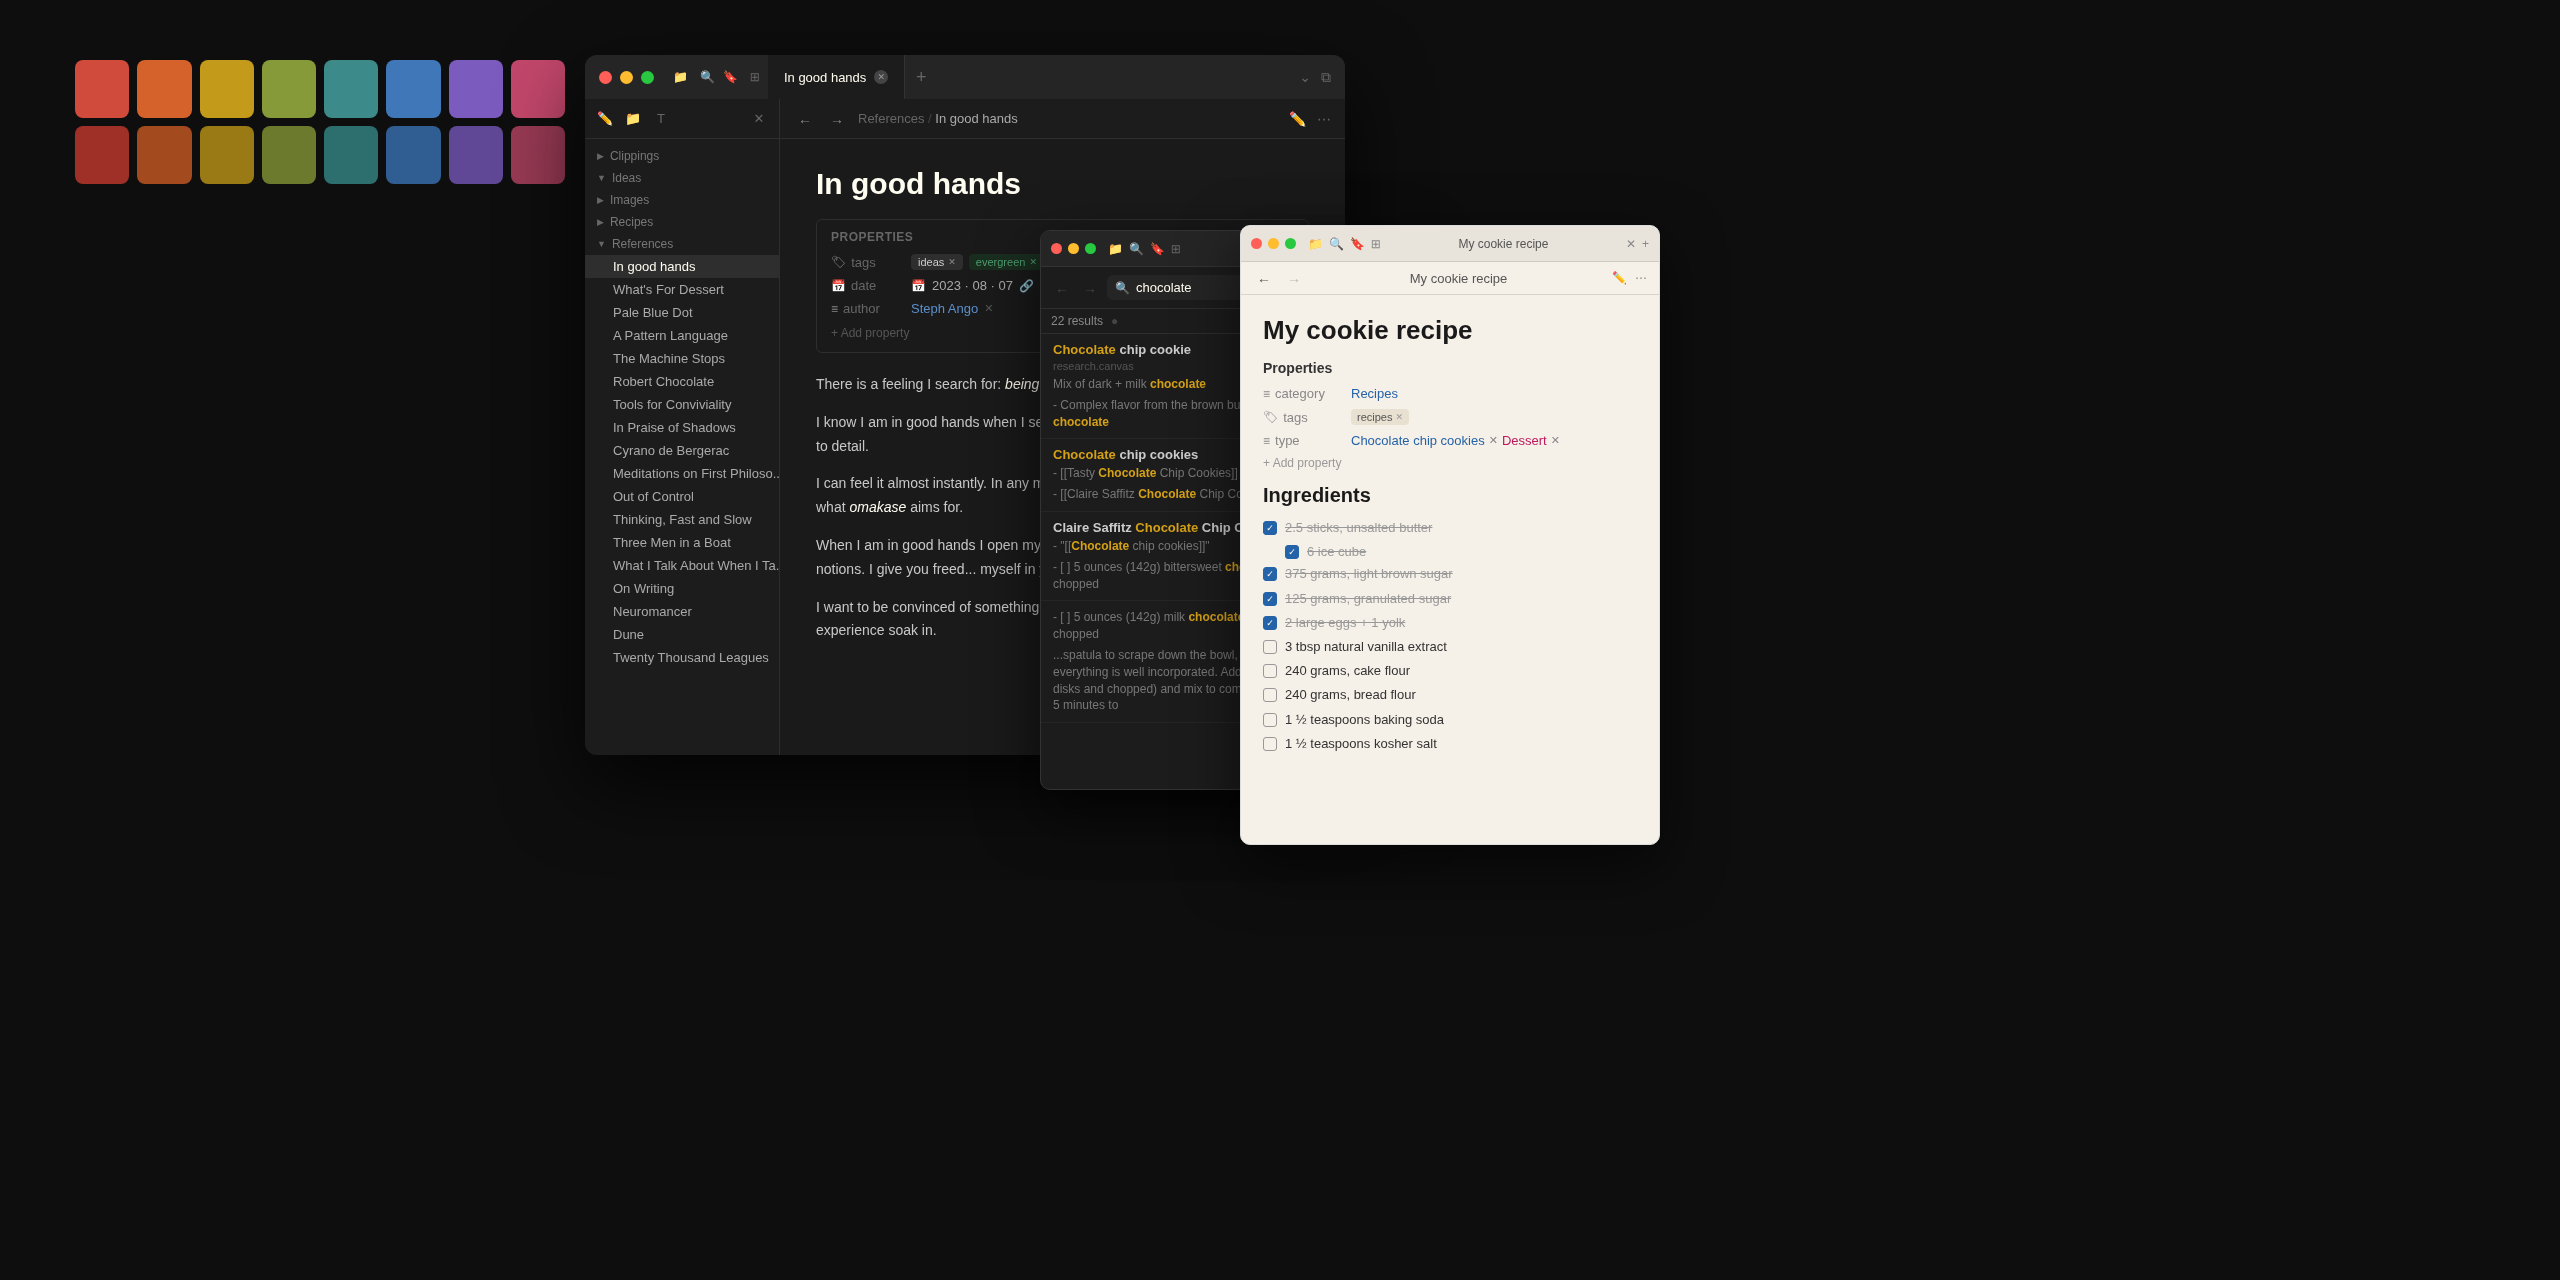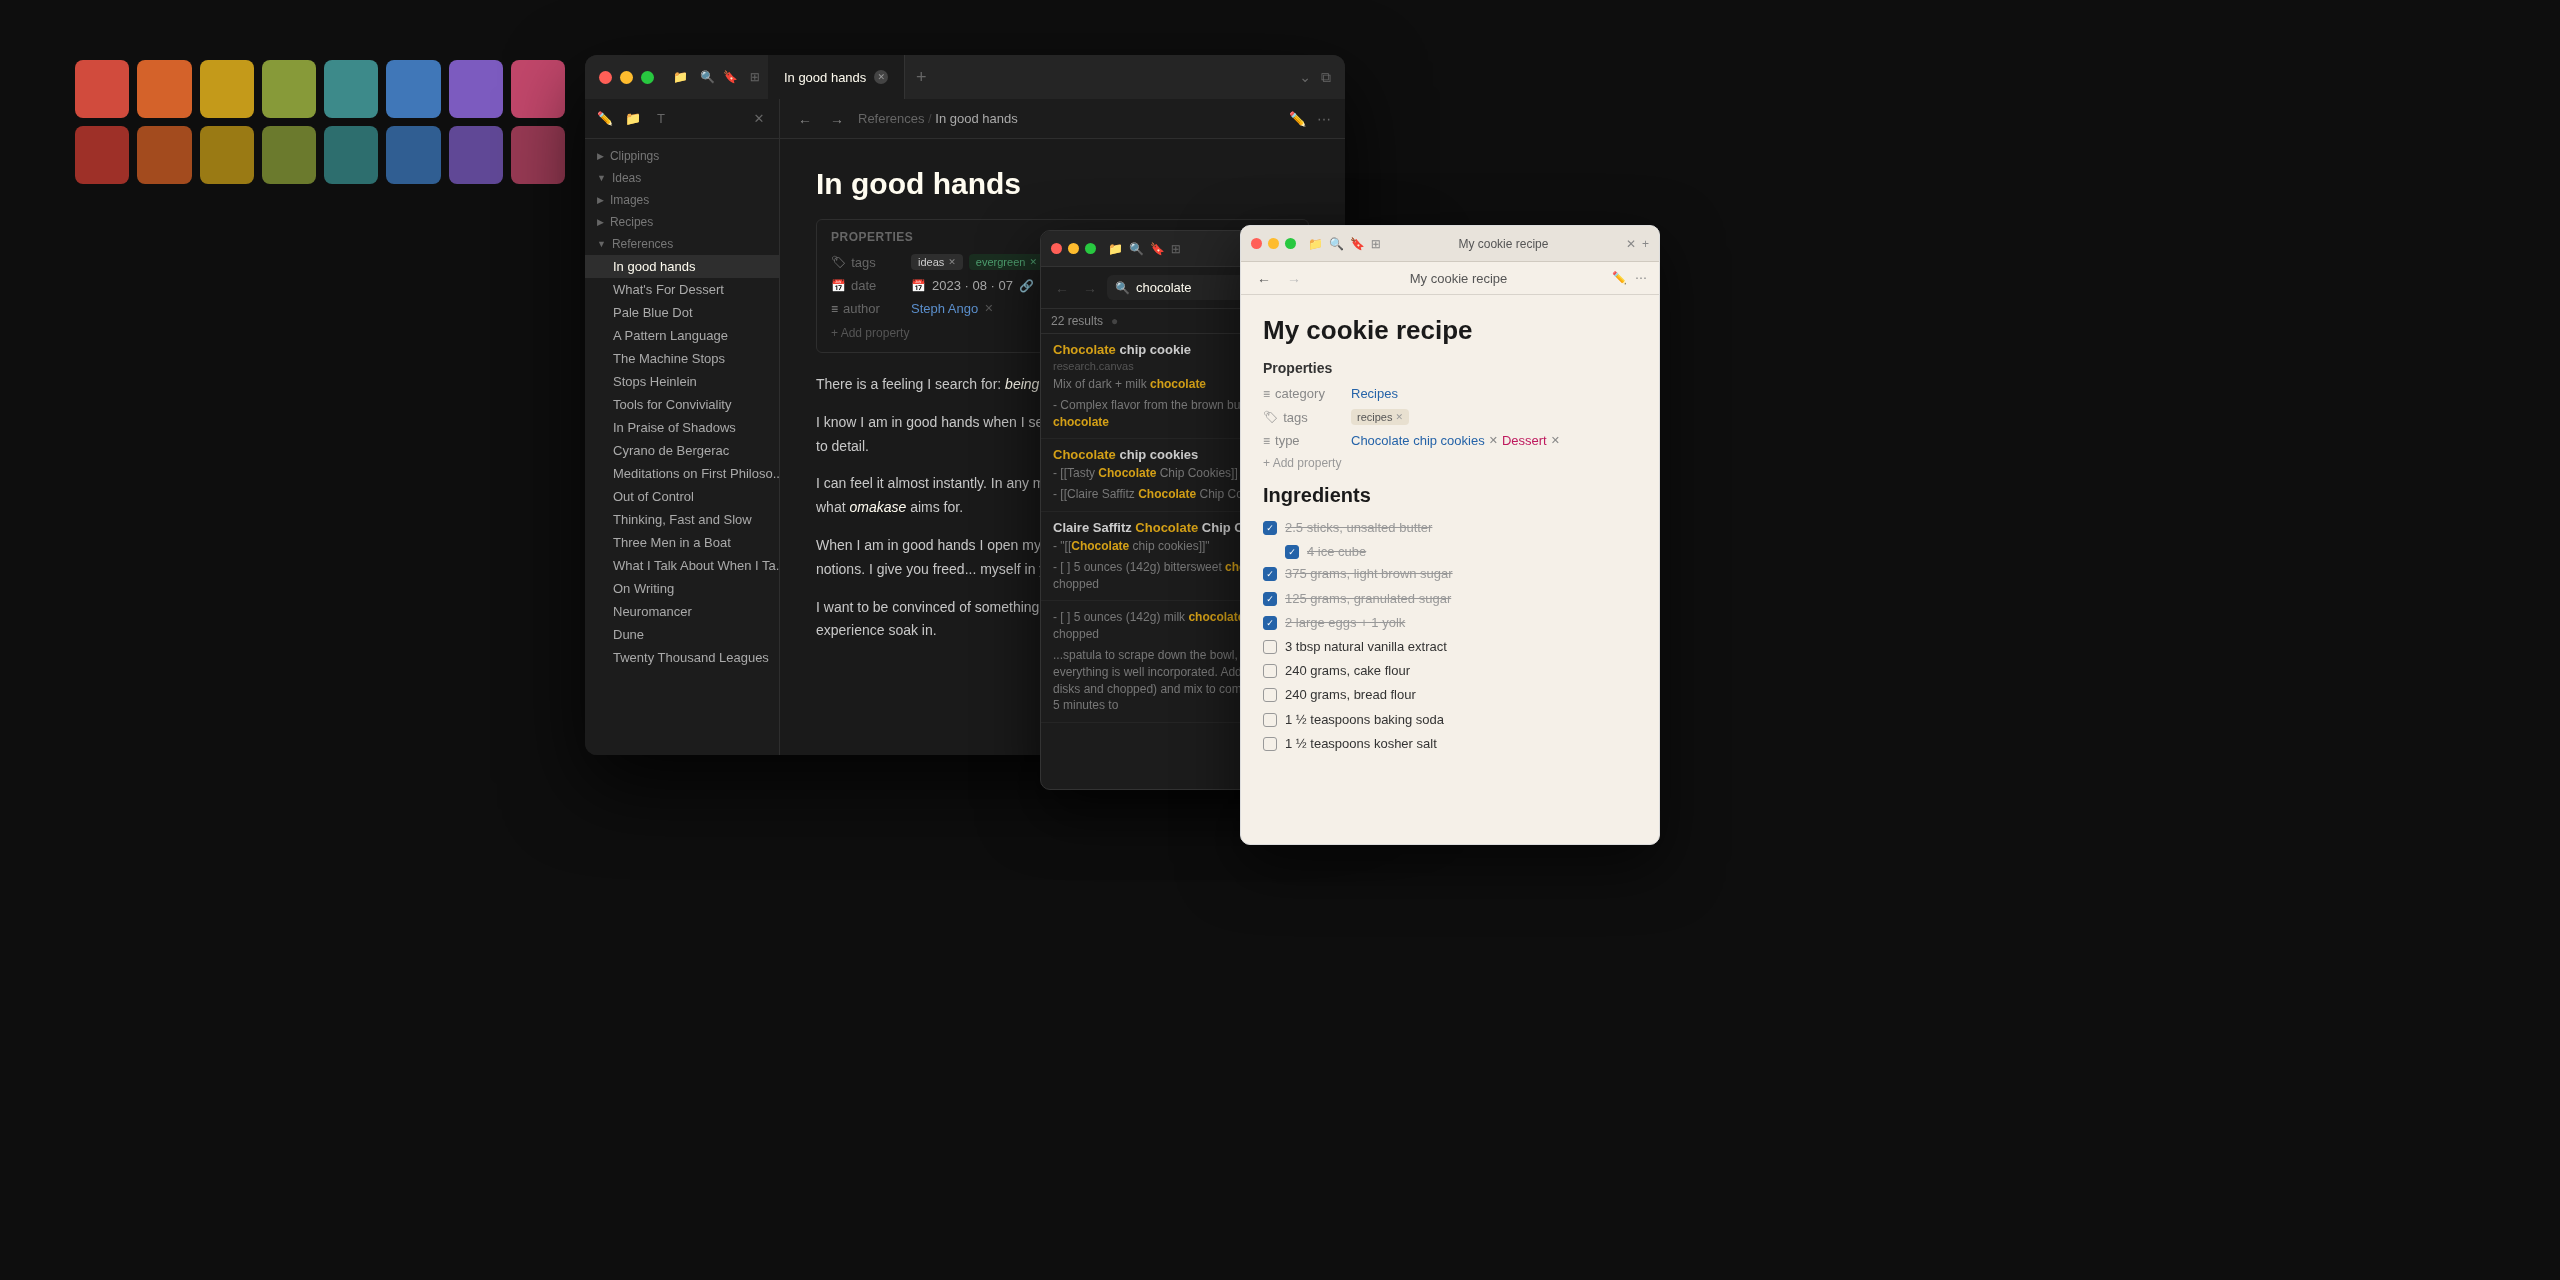--- a/index.html
+++ b/index.html
@@ -656,21 +656,21 @@
         <div class="sidebar-item child">
           <span>Pale Blue Dot</span>
         </div>
         <div class="sidebar-item child">
           <span>A Pattern Language</span>
         </div>
         <div class="sidebar-item child">
           <span>The Machine Stops</span>
         </div>
         <div class="sidebar-item child">
-          <span>Stops Heinlein</span>
+          <span>Robert Chocolate</span>
         </div>
         <div class="sidebar-item child">
           <span>Tools for Conviviality</span>
         </div>
         <div class="sidebar-item child">
           <span>In Praise of Shadows</span>
         </div>
         <div class="sidebar-item child">
           <span>Cyrano de Bergerac</span>
         </div>
@@ -894,21 +894,21 @@
     <div class="recipe-add-prop">+ Add property</div>
 
     <div class="ingredients-title">Ingredients</div>
 
     <div class="ingredient-item">
       <div class="ingredient-cb checked">✓</div>
       <span class="ingredient-text strikethrough">2.5 sticks, unsalted butter</span>
     </div>
     <div class="ingredient-item ingredient-sub">
       <div class="ingredient-cb checked">✓</div>
-      <span class="ingredient-text strikethrough">4 ice cube</span>
+      <span class="ingredient-text strikethrough">6 ice cube</span>
     </div>
     <div class="ingredient-item">
       <div class="ingredient-cb checked">✓</div>
       <span class="ingredient-text strikethrough">375 grams, light brown sugar</span>
     </div>
     <div class="ingredient-item">
       <div class="ingredient-cb checked">✓</div>
       <span class="ingredient-text strikethrough">125 grams, granulated sugar</span>
     </div>
     <div class="ingredient-item">

